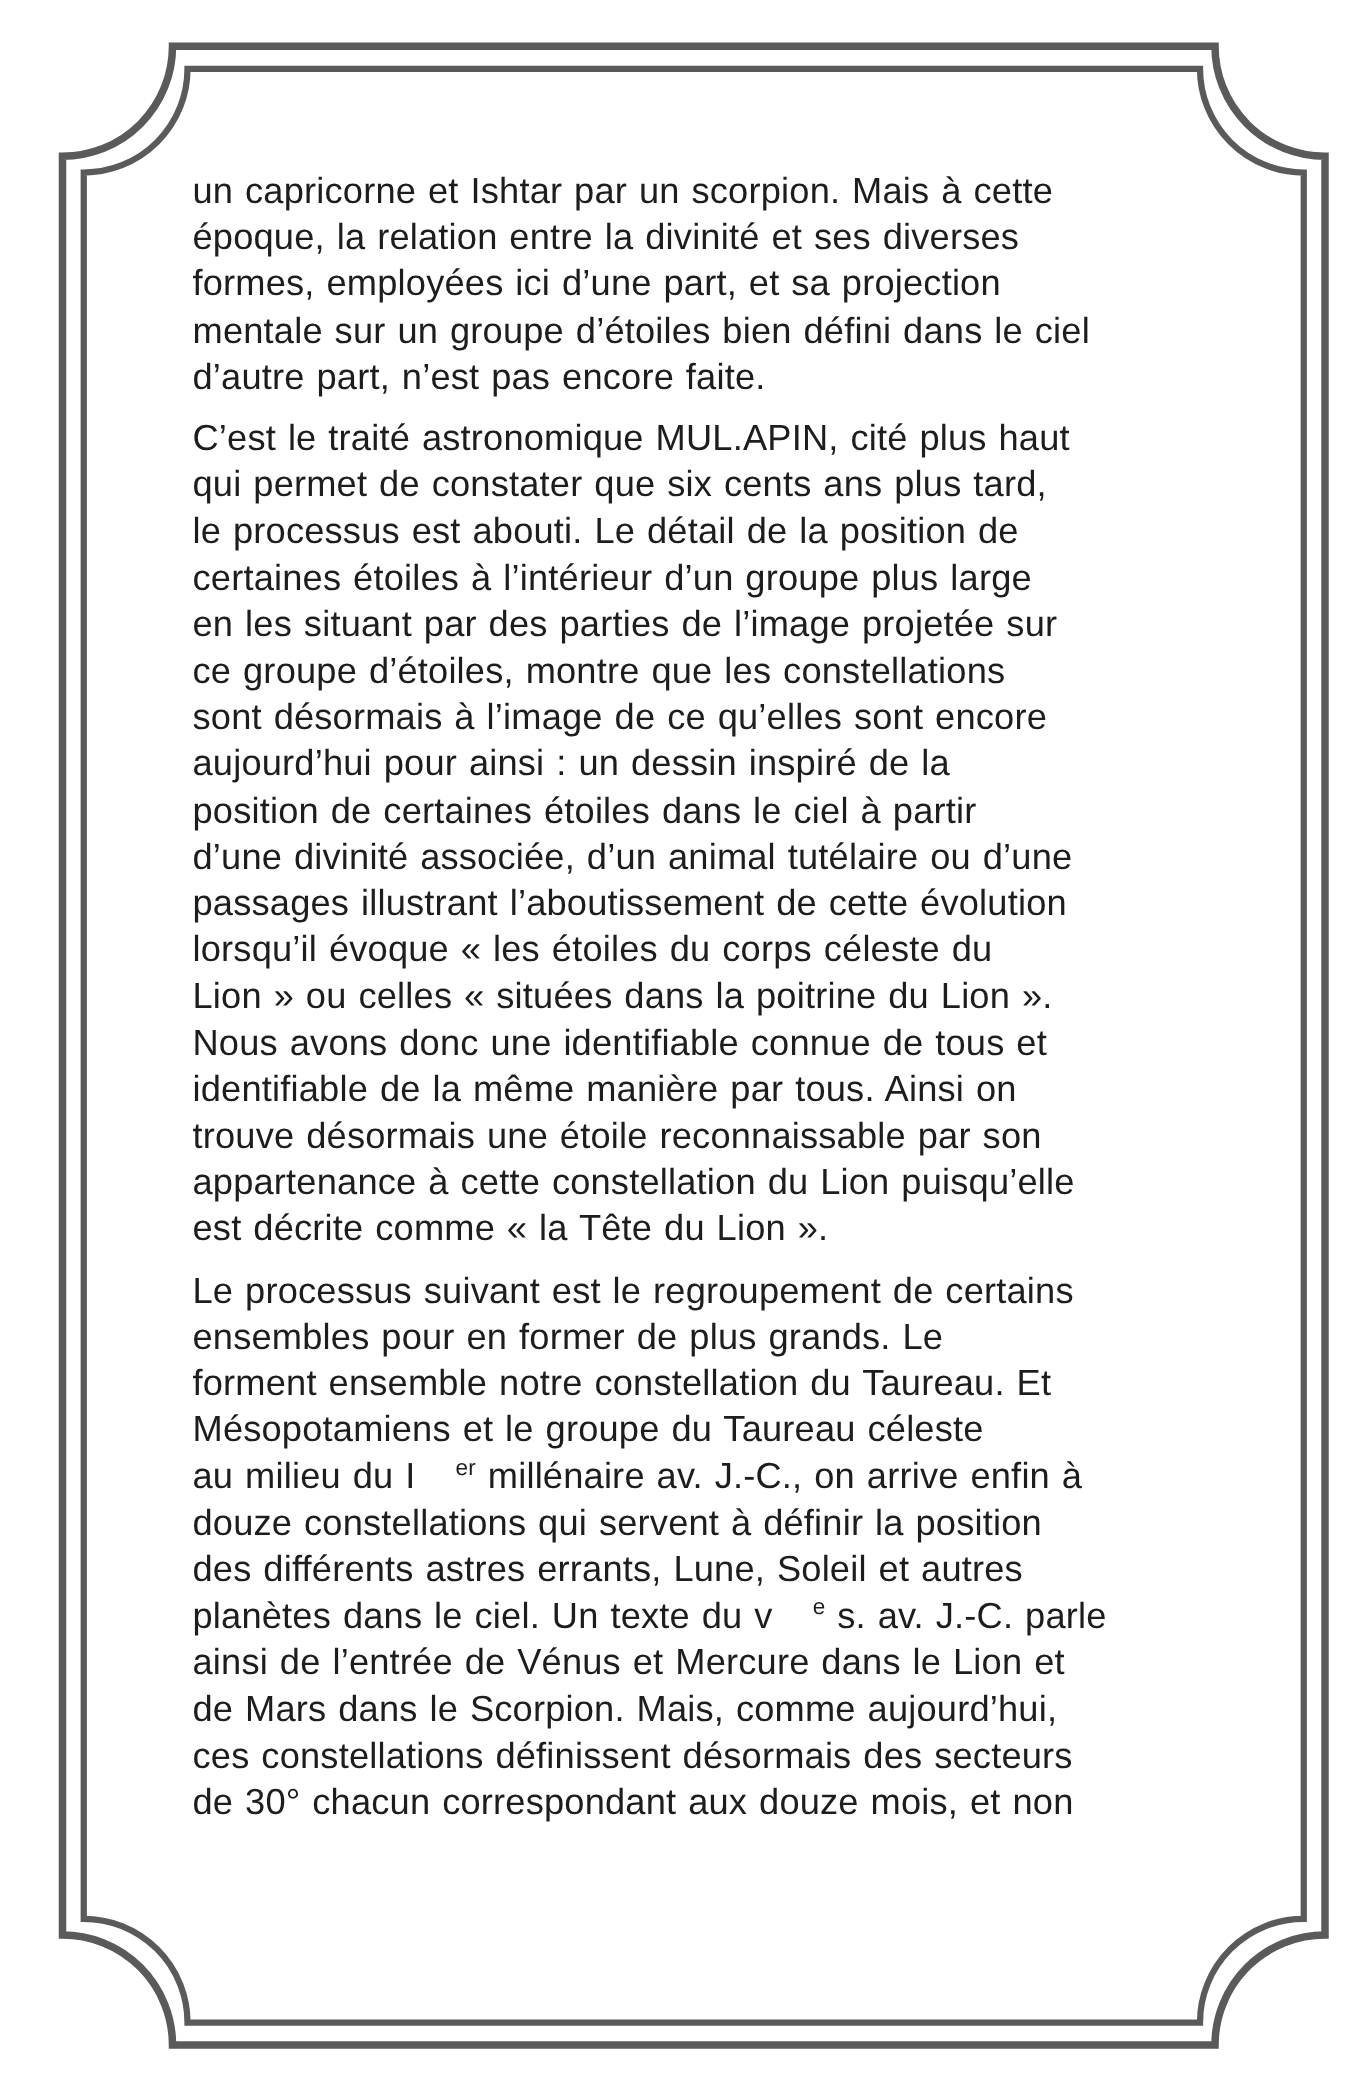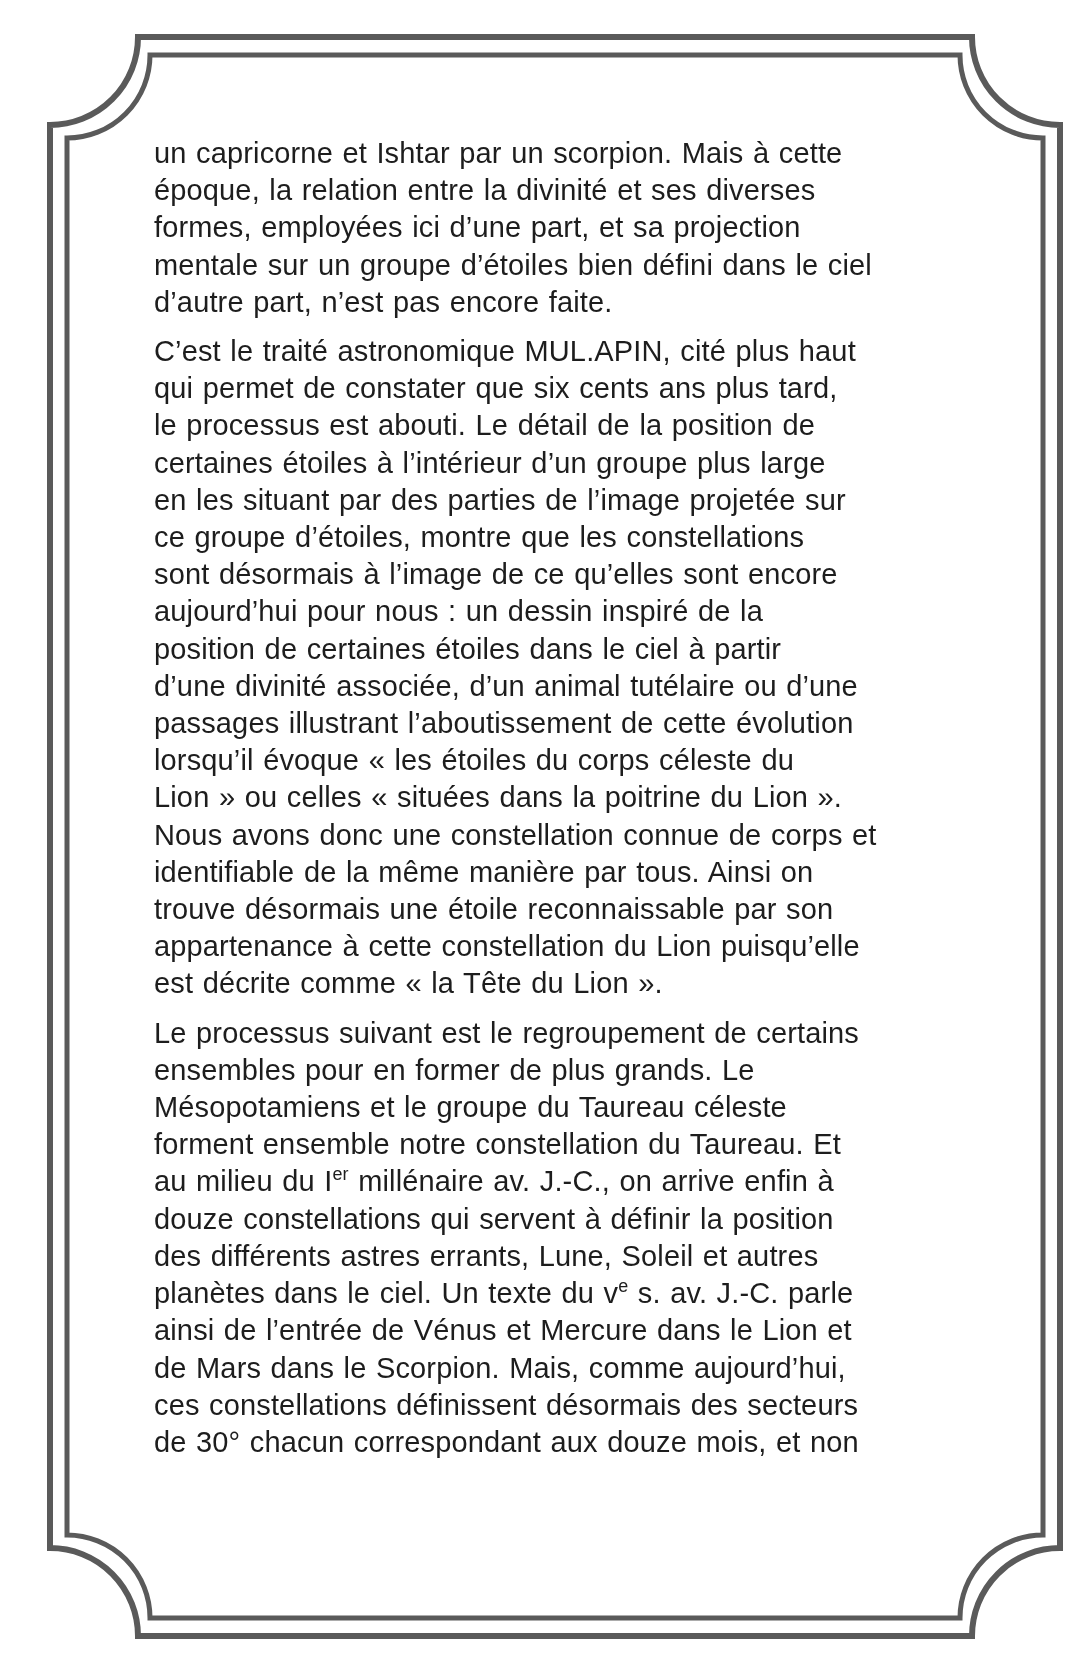--- a/index.html
+++ b/index.html
@@ -39,20 +39,21 @@
     padding: 0;
   }
   #page-text .line {
     display: block;
     white-space: nowrap;
   }
   sup.ord {
     font-size: 0.62em;
     vertical-align: super;
     line-height: 0;
+    margin-left: 32px;
   }
 </style>
 </head>
 <body>
 
 <svg id="frame-svg" viewBox="0 0 1088 1674" xmlns="http://www.w3.org/2000/svg" aria-hidden="true">
   <path d="M 138 37 H 972 A 88 88 0 0 0 1060 125 V 1548 A 88 88 0 0 0 972 1636 H 138 A 88 88 0 0 0 50 1548 V 125 A 88 88 0 0 0 138 37 Z" fill="none" stroke-width="6" stroke-linejoin="miter" stroke-miterlimit="8" stroke="#5a5a5a"></path>
   <path d="M 150 55 H 960 A 83 83 0 0 0 1043 138 V 1535 A 83 83 0 0 0 960 1618 H 150 A 83 83 0 0 0 67 1535 V 138 A 83 83 0 0 0 150 55 Z" fill="none" stroke-width="5" stroke-linejoin="miter" stroke-miterlimit="8" stroke="#5a5a5a"></path>
 </svg>
 
@@ -65,37 +66,37 @@
       <span class="line">d’autre part, n’est pas encore faite.</span>
     </p>
     <p>
       <span class="line">C’est le traité astronomique MUL.APIN, cité plus haut</span>
       <span class="line">qui permet de constater que six cents ans plus tard,</span>
       <span class="line">le processus est abouti. Le détail de la position de</span>
       <span class="line">certaines étoiles à l’intérieur d’un groupe plus large</span>
       <span class="line">en les situant par des parties de l’image projetée sur</span>
       <span class="line">ce groupe d’étoiles, montre que les constellations</span>
       <span class="line">sont désormais à l’image de ce qu’elles sont encore</span>
-      <span class="line">aujourd’hui pour nous : un dessin inspiré de la</span>
+      <span class="line">aujourd’hui pour ainsi : un dessin inspiré de la</span>
       <span class="line">position de certaines étoiles dans le ciel à partir</span>
       <span class="line">d’une divinité associée, d’un animal tutélaire ou d’une</span>
       <span class="line">passages illustrant l’aboutissement de cette évolution</span>
       <span class="line">lorsqu’il évoque « les étoiles du corps céleste du</span>
       <span class="line">Lion » ou celles « situées dans la poitrine du Lion ».</span>
-      <span class="line">Nous avons donc une constellation connue de corps et</span>
+      <span class="line">Nous avons donc une identifiable connue de tous et</span>
       <span class="line">identifiable de la même manière par tous. Ainsi on</span>
       <span class="line">trouve désormais une étoile reconnaissable par son</span>
       <span class="line">appartenance à cette constellation du Lion puisqu’elle</span>
       <span class="line">est décrite comme « la Tête du Lion ».</span>
     </p>
     <p>
       <span class="line">Le processus suivant est le regroupement de certains</span>
       <span class="line">ensembles pour en former de plus grands. Le</span>
+      <span class="line">forment ensemble notre constellation du Taureau. Et</span>
       <span class="line">Mésopotamiens et le groupe du Taureau céleste</span>
-      <span class="line">forment ensemble notre constellation du Taureau. Et</span>
       <span class="line">au milieu du I<sup class="ord">er</sup> millénaire av. J.-C., on arrive enfin à</span>
       <span class="line">douze constellations qui servent à définir la position</span>
       <span class="line">des différents astres errants, Lune, Soleil et autres</span>
       <span class="line">planètes dans le ciel. Un texte du v<sup class="ord">e</sup> s. av. J.-C. parle</span>
       <span class="line">ainsi de l’entrée de Vénus et Mercure dans le Lion et</span>
       <span class="line">de Mars dans le Scorpion. Mais, comme aujourd’hui,</span>
       <span class="line">ces constellations définissent désormais des secteurs</span>
       <span class="line">de 30° chacun correspondant aux douze mois, et non</span>
     </p>
   </div>

